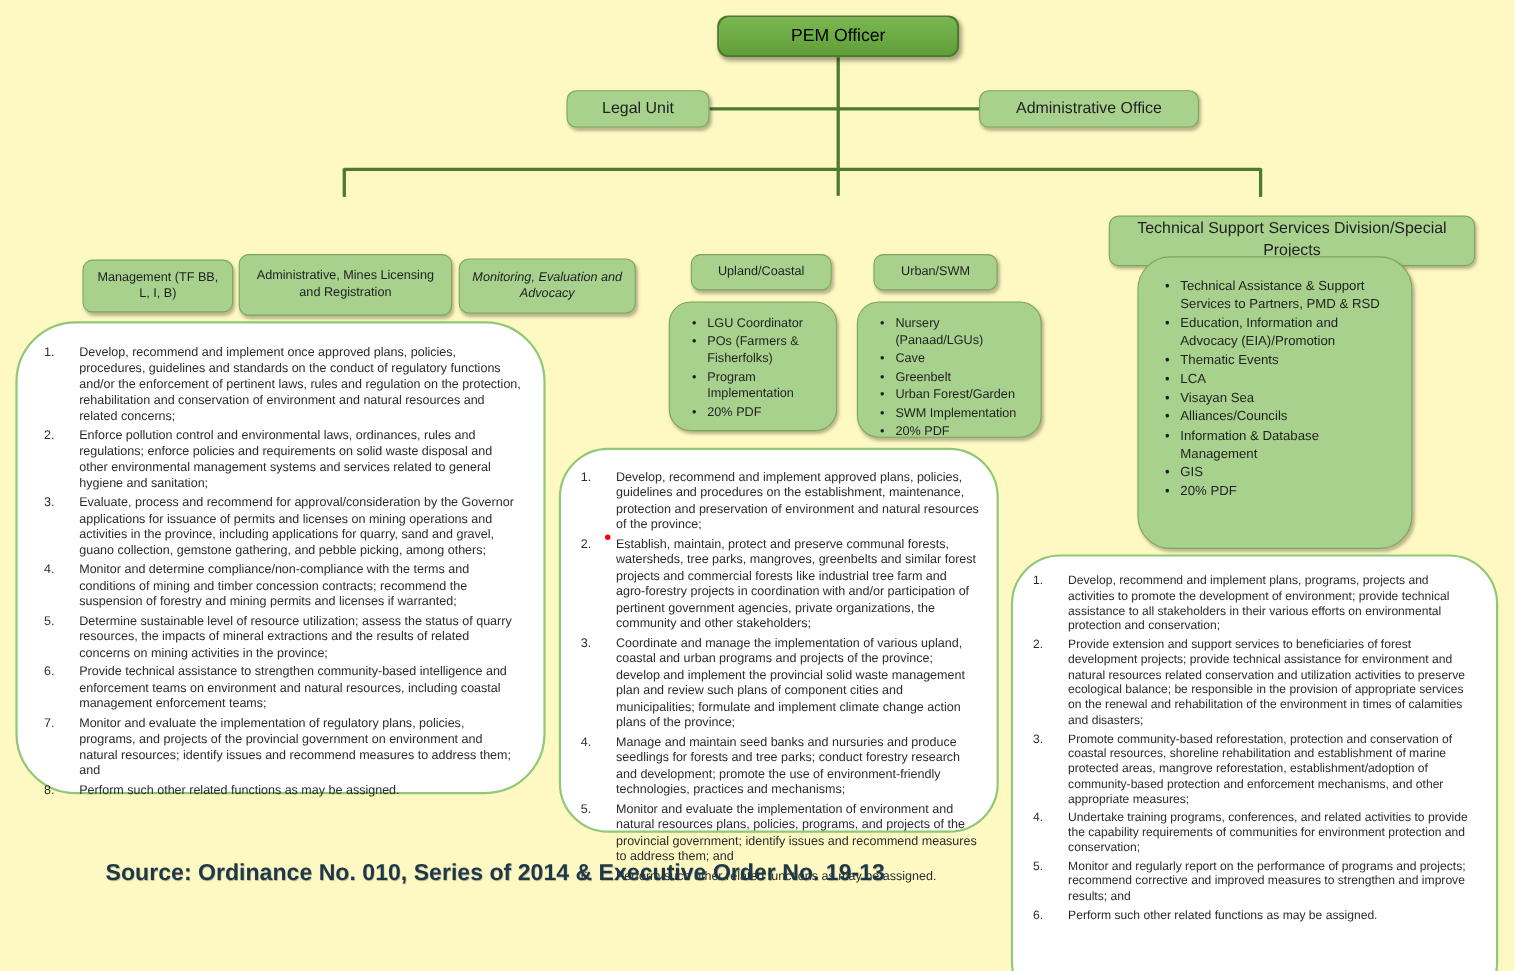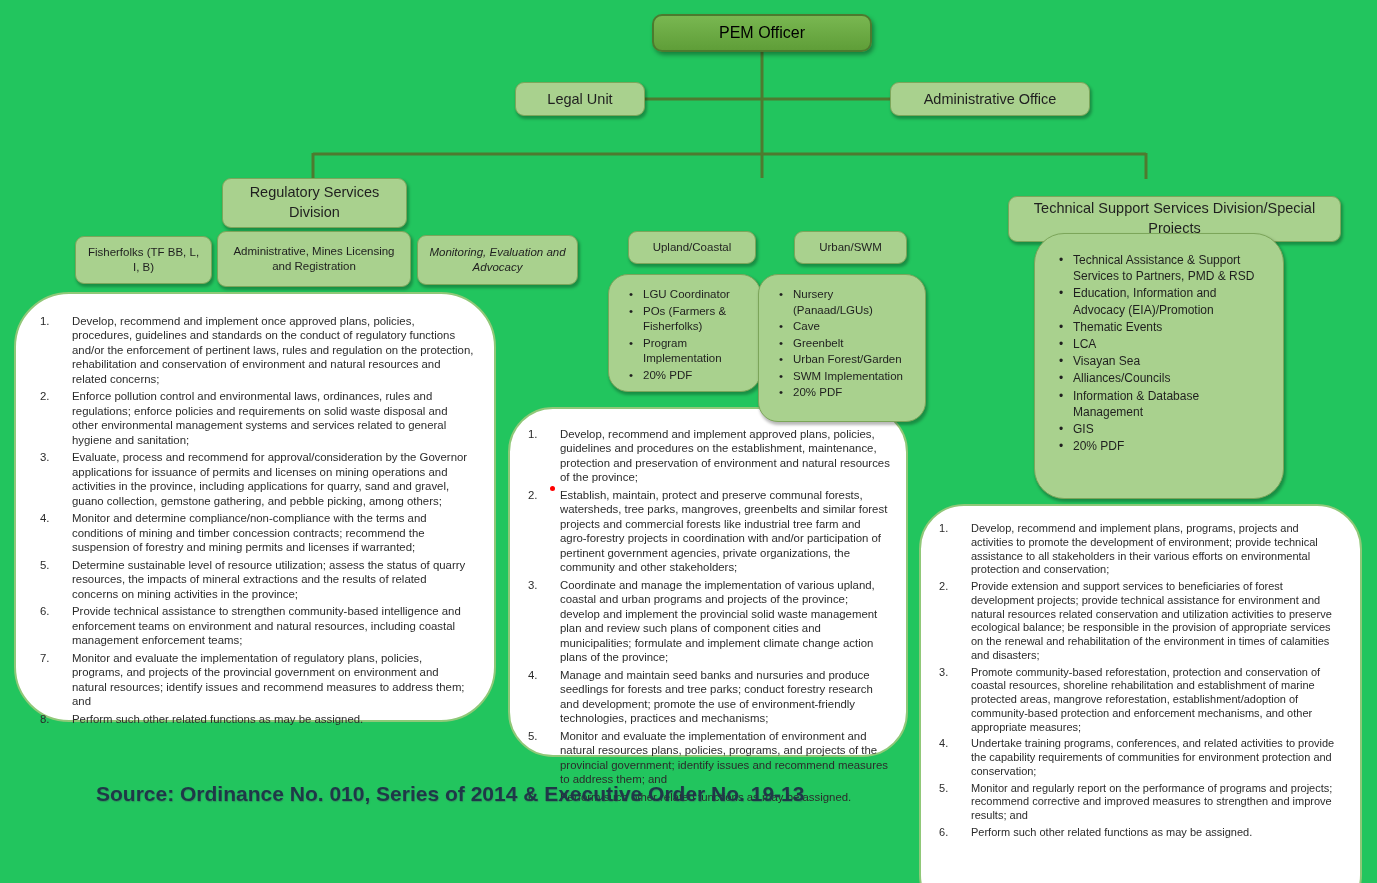--- a/index.html
+++ b/index.html
@@ -1,17 +1,17 @@
 <!DOCTYPE html>
 <html><head>
 <meta charset="utf-8">
 <style>
   html,body{margin:0;padding:0;background:#ffffff;}
   #canvas{
-    position:relative;width:1377px;height:883px;background:#22c55e;overflow:hidden;
+    position:relative;width:1377px;height:883px;background:#fef9c3;overflow:hidden;
     font-family:"Liberation Sans","DejaVu Sans",sans-serif;color:#1f1f1f;
   }
   #connectors{position:absolute;left:0;top:0;z-index:0;}
   .box{
     position:absolute;box-sizing:border-box;display:flex;align-items:center;justify-content:center;
     text-align:center;z-index:2;
   }
   .green{
     background:#a9d18e;border:1px solid #7ca65a;border-radius:9px;
     box-shadow:1.5px 2.5px 3px rgba(0,0,0,.28);
@@ -63,26 +63,23 @@
   </div>
 
   <div class="box green staff-box" style="left:515px;top:82px;width:130px;height:34px;">
     <span>Legal Unit</span>
   </div>
 
   <div class="box green staff-box" style="left:890px;top:82px;width:200px;height:34px;">
     <span>Administrative Office</span>
   </div>
 
-  <div class="box green div-header" style="left:222px;top:178px;width:185px;height:50px;">
-    <span>Regulatory Services Division</span>
-  </div>
 
   <div class="box green sub-box" style="left:75px;top:236px;width:137px;height:48px;">
-    <span>Fisherfolks (TF BB, L, I, B)</span>
+    <span>Management (TF BB, L, I, B)</span>
   </div>
 
   <div class="box green sub-box" style="left:217px;top:231px;width:194px;height:56px;">
     <span>Administrative, Mines Licensing and Registration</span>
   </div>
 
   <div class="box green sub-box" style="left:417px;top:235px;width:161px;height:50px;font-style:italic;">
     <span>Monitoring, Evaluation and Advocacy</span>
   </div>
 
@@ -110,21 +107,21 @@
 
   <div class="bullet-box" style="left:608px;top:274px;width:153px;height:118px;">
     <ul class="bullets">
         <li>LGU Coordinator</li>
         <li>POs (Farmers &amp; Fisherfolks)</li>
         <li>Program Implementation</li>
         <li>20% PDF</li>
       </ul>
   </div>
 
-  <div class="bullet-box" style="left:758px;top:274px;width:168px;height:148px;">
+  <div class="bullet-box" style="left:779px;top:274px;width:168px;height:124px;">
     <ul class="bullets">
         <li>Nursery (Panaad/LGUs)</li>
         <li>Cave</li>
         <li>Greenbelt</li>
         <li>Urban Forest/Garden</li>
         <li>SWM Implementation</li>
         <li>20% PDF</li>
       </ul>
   </div>
 

